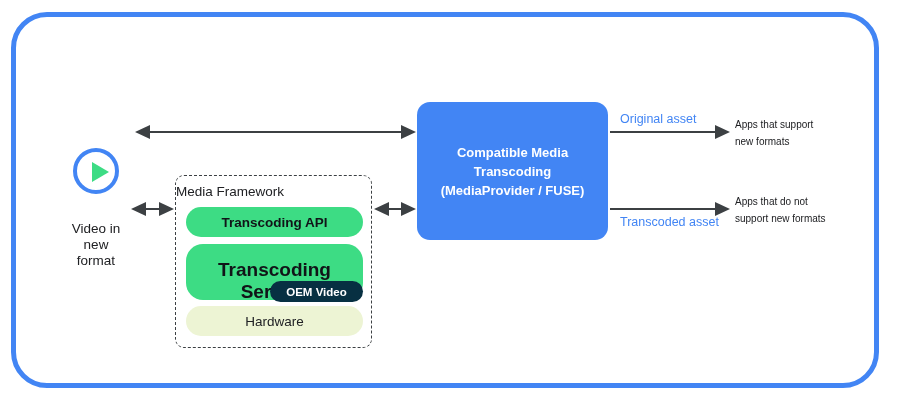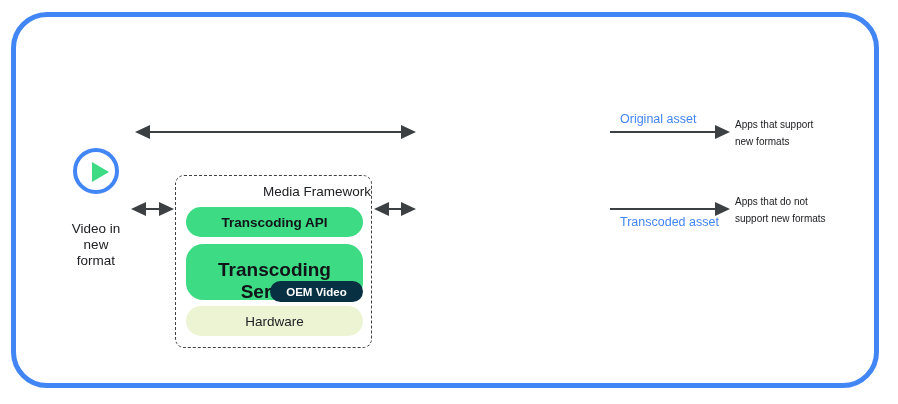--- a/index.html
+++ b/index.html
@@ -83,21 +83,21 @@
     height: 173px;
     border: 1.6px dashed #3c4043;
     border-radius: 9px;
     box-sizing: border-box;
   }
   #mf-title {
     position: absolute;
     left: 0;
     top: 8px;
     width: 100%;
-    text-align: right;
+    text-align: left;
     font-size: 13.5px;
     color: #202124;
   }
   .mf-box {
     position: absolute;
     left: 10px;
     width: 177px;
     border-radius: 17px;
     box-sizing: border-box;
     display: flex;
@@ -230,20 +230,23 @@
 
     <div class="mf-box" id="mf-api">Transcoding API</div>
 
     <div class="mf-box" id="mf-service">Transcoding Service</div>
 
     <div id="oem-plugin">OEM Video</div>
 
     <div class="mf-box" id="mf-hardware">Hardware</div>
   </div>
 
+  <div id="cmt-node">Compatible Media
+Transcoding
+(MediaProvider / FUSE)</div>
 
   <div class="edge-label" id="label-original">Original asset</div>
   <div class="edge-label" id="label-transcoded">Transcoded asset</div>
 
   <div class="dest-label" id="dest-support">Apps that support
 new formats</div>
   <div class="dest-label" id="dest-nosupport">Apps that do not
 support new formats</div>
 
 </div>

